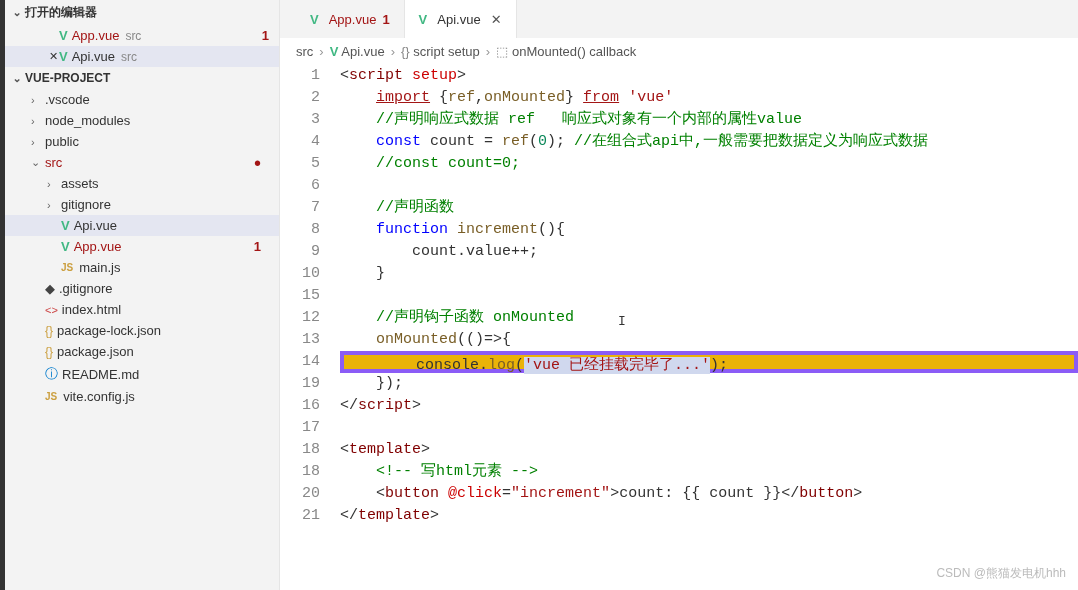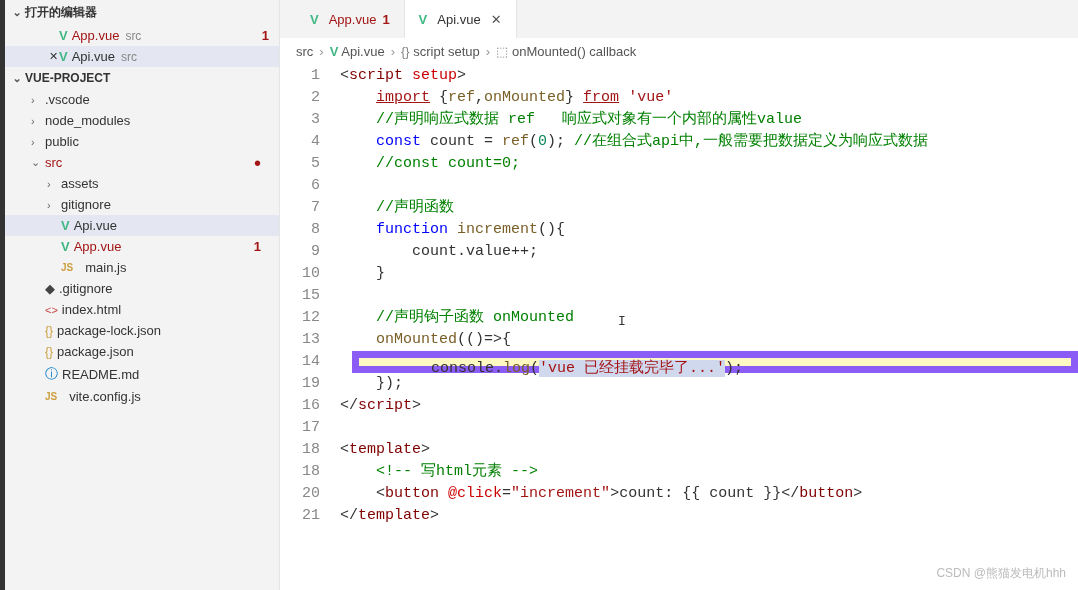--- a/index.html
+++ b/index.html
@@ -47,21 +47,21 @@
       cursor: pointer;
       position: relative;
     }
     .open-editor-item .close-btn { position: absolute; left: 44px; font-size: 11px; color: #333; }
     .open-editor-item.active { background: #e4e6f1; }
     .open-editor-item .name { margin-left: 20px; }
     .open-editor-item .folder { color: #888; margin-left: 6px; font-size: 12px; }
     .open-editor-item .badge { margin-left: auto; color: #a31515; font-weight: bold; }
     .modified-name { color: #a31515 !important; }
     .vue-icon { color: #41b883; margin-right: 4px; font-weight: bold; }
-    .js-icon { color: #cb9f3f; margin-right: 12px; font-size: 10px; font-weight: bold; }
+    .js-icon { color: #cb9f3f; margin-right: 6px; font-size: 10px; font-weight: bold; }
     .git-icon { color: #444; margin-right: 4px; }
     .html-icon { color: #c44; margin-right: 4px; font-size: 11px; }
     .json-icon { color: #cb9f3f; margin-right: 4px; font-size: 12px; }
     .info-icon { color: #007acc; margin-right: 4px; }
     .tree-item {
       display: flex;
       align-items: center;
       padding: 3px 10px 3px 20px;
       cursor: pointer;
       position: relative;
@@ -123,21 +123,21 @@
       color: #888;
       user-select: none;
     }
     .code {
       flex: 1;
       white-space: pre;
       padding-left: 4px;
       position: relative;
     }
     .code-line { height: 22px; position: relative; }
-    .code-line.current { background: #fef9c3; border: 7px solid #8b5cf6; margin-left: 12px; }
+    .code-line.current { background: #eab308; border: 4px solid #8b5cf6; }
     .tok-tag { color: #800000; }
     .tok-attr { color: #c00; }
     .tok-keyword { color: #0000ff; }
     .tok-import { color: #a31515; text-decoration: underline; }
     .tok-string { color: #a31515; }
     .tok-comment { color: #008000; }
     .tok-func { color: #795e26; }
     .tok-number { color: #098658; }
     .tok-highlight { background: #d0d8ee; }
     .tok-punct { color: #333; }

